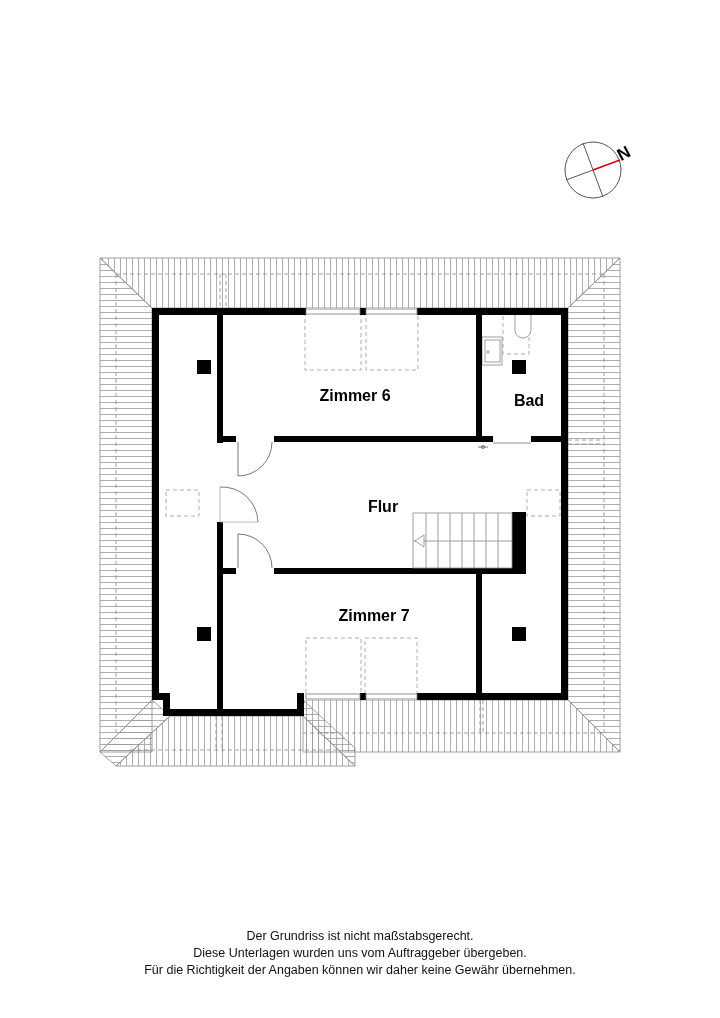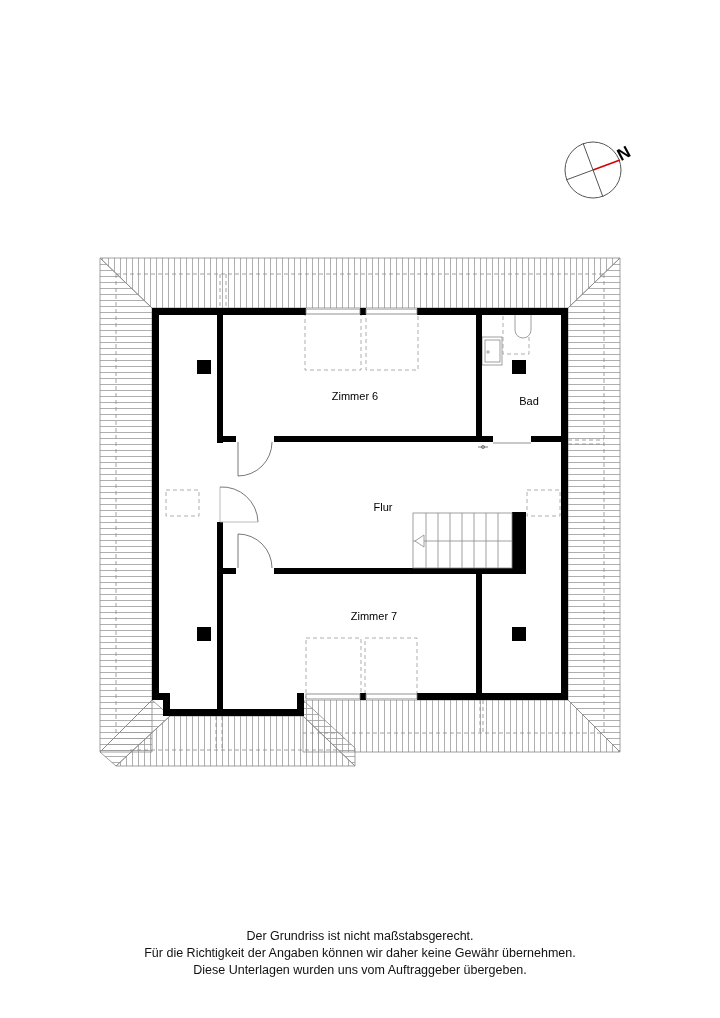--- a/index.html
+++ b/index.html
@@ -1,19 +1,19 @@
 <!DOCTYPE html>
 <html><head>
 <meta charset="utf-8">
 <style>
   html, body { margin: 0; padding: 0; background: #ffffff; }
   body { width: 720px; height: 1018px; position: relative; overflow: hidden;
          font-family: "Liberation Sans", sans-serif; }
   #plan { position: absolute; left: 0; top: 0; width: 720px; height: 1018px; }
-  .room-label { position: absolute; font-weight: normal; font-size: 11px; color: #000;
+  .room-label { position: absolute; font-weight: bold; font-size: 16px; color: #000;
                 transform: translate(-50%, -50%); white-space: nowrap; }
   .compass-n { position: absolute; left: 618px; top: 144px; font-size: 17px;
                font-weight: bold; transform: rotate(-28deg); color: #000; }
   .disclaimer { position: absolute; left: 0; top: 928px; width: 720px; text-align: center;
                 font-size: 12.5px; line-height: 17px; color: #111; }
   .disclaimer div { margin: 0; }
 </style>
 </head>
 <body>
 
@@ -161,15 +161,15 @@
 
 <div class="compass-n">N</div>
 
 <div class="room-label" style="left:355px;top:396px">Zimmer 6</div>
 <div class="room-label" style="left:529px;top:401px">Bad</div>
 <div class="room-label" style="left:383px;top:507px">Flur</div>
 <div class="room-label" style="left:374px;top:616px">Zimmer 7</div>
 
 <div class="disclaimer">
   <div>Der Grundriss ist nicht maßstabsgerecht.</div>
+  <div>Diese Unterlagen wurden uns vom Auftraggeber übergeben.</div>
   <div>Für die Richtigkeit der Angaben können wir daher keine Gewähr übernehmen.</div>
-  <div>Diese Unterlagen wurden uns vom Auftraggeber übergeben.</div>
 </div>
 
 </body></html>

